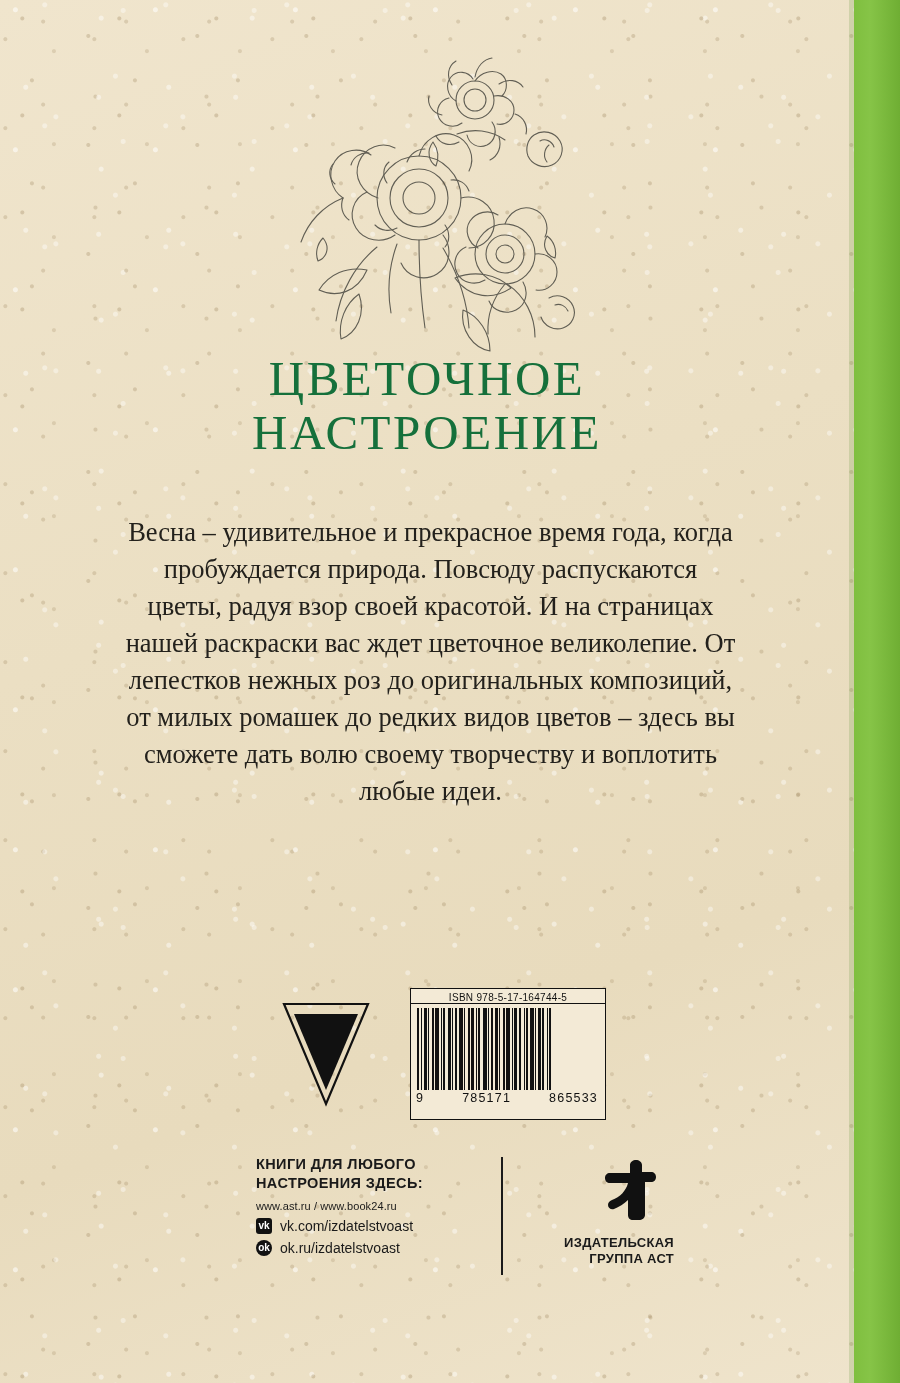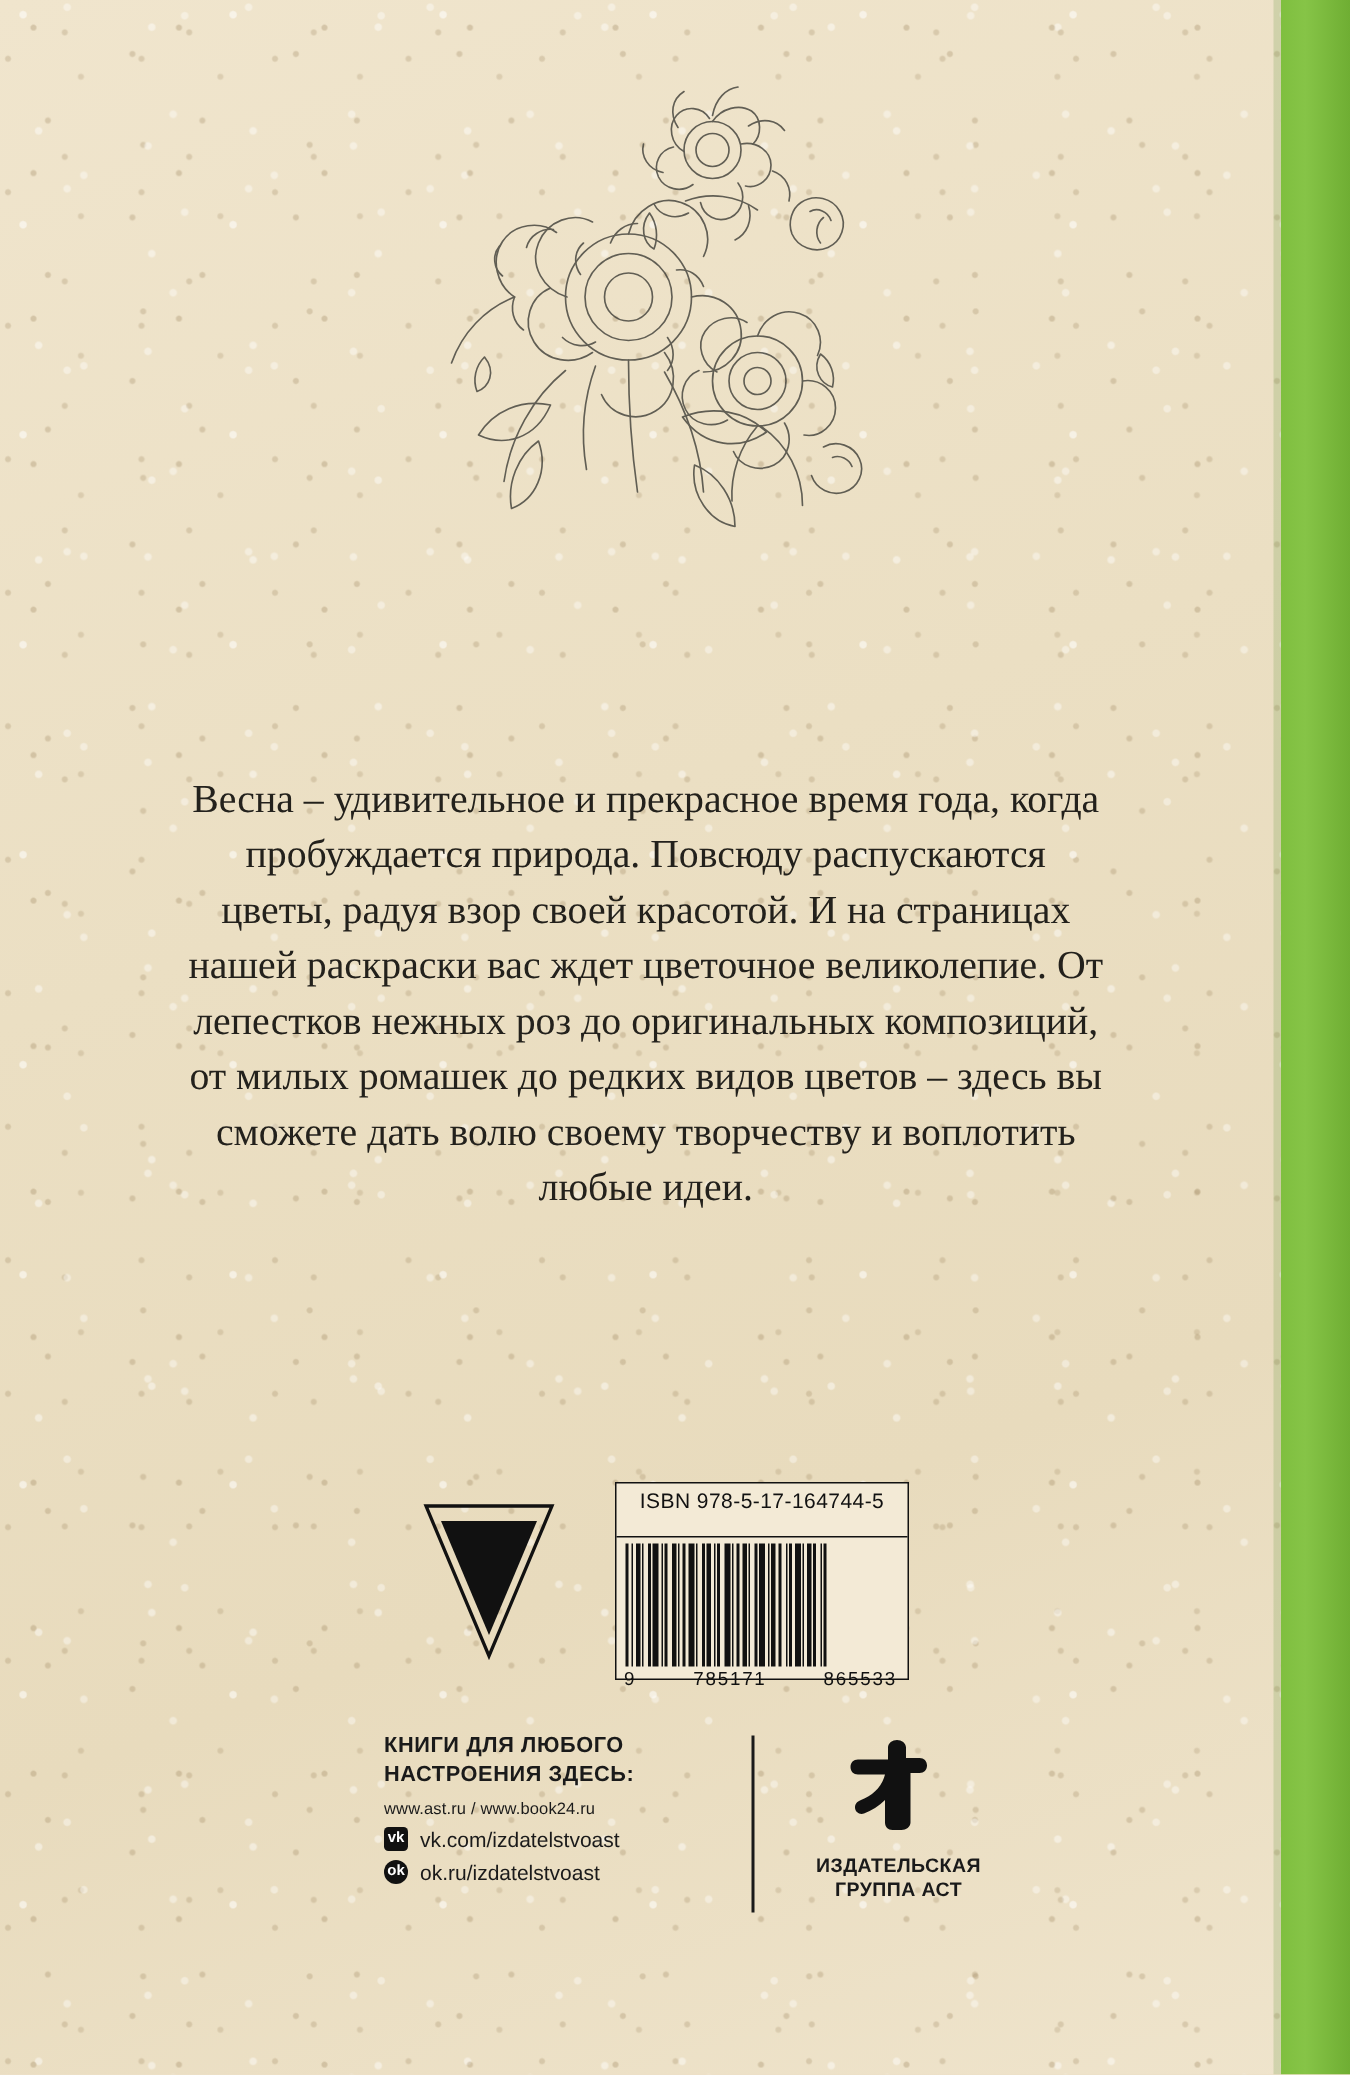--- a/index.html
+++ b/index.html
@@ -140,24 +140,24 @@
     top: 0;
     width: 196px;
     height: 132px;
     border: 1.6px solid #111;
     background: #f3ead6;
     box-sizing: border-box;
   }
   .isbn-text {
     text-align: center;
     font-family: "Liberation Sans", sans-serif;
-    font-size: 14px;
+    font-size: 10px;
     letter-spacing: 0.3px;
     color: #111;
-    padding: 3px 0 16px;
+    padding: 3px 0 0;
     border-bottom: 1.4px solid #111;
   }
   .bars {
     position: relative;
     height: 82px;
     margin: 4px 6px 0 6px;
     display: flex;
     align-items: stretch;
     gap: 0;
   }
@@ -232,21 +232,21 @@
     top: 2px;
     width: 1.5px;
     height: 118px;
     background: #1a1a1a;
   }
   .footer-right {
     position: absolute;
     left: 268px;
     top: 4px;
     width: 150px;
-    text-align: center;
+    text-align: right;
   }
   .ast-logo {
     width: 74px;
     height: 64px;
     margin: 0 auto;
   }
   .ast-caption {
     margin-top: 8px;
     font-family: "Liberation Sans", sans-serif;
     font-size: 13px;
@@ -343,20 +343,24 @@
         <path d="M150 222c-8 22-10 46-6 69"></path>
       </g>
 
       <g>
         <path d="M76 216c-6 6-8 15-5 23 8-3 13-13 5-23z"></path>
         <path d="M300 214c7 5 10 14 8 22-8-2-14-12-8-22z"></path>
         <path d="M186 120c5 7 6 16 3 24-7-4-10-15-3-24z"></path>
       </g>
     </svg>
 
+    <div class="title-block">
+      <div class="title-line">ЦВЕТОЧНОЕ</div>
+      <div class="title-line">НАСТРОЕНИЕ</div>
+    </div>
 
     <div class="body-text">
       <p class="first">Весна – удивительное и прекрасное время года, когда пробуждается природа. Повсюду распускаются цветы, радуя взор своей красотой. И на страницах нашей раскраски вас ждет цветочное великолепие. От лепестков нежных роз до оригинальных композиций, от милых ромашек до редких видов цветов – здесь вы сможете дать волю своему творчеству и воплотить любые идеи.</p>
     </div>
 
     <div class="isbn-area">
 
       <svg class="ast-triangle" viewBox="0 0 92 108">
         <polygon points="4,4 88,4 46,104" fill="none" stroke="#111" stroke-width="2.2"></polygon>
         <polygon points="14,14 78,14 46,90" fill="#111"></polygon>

